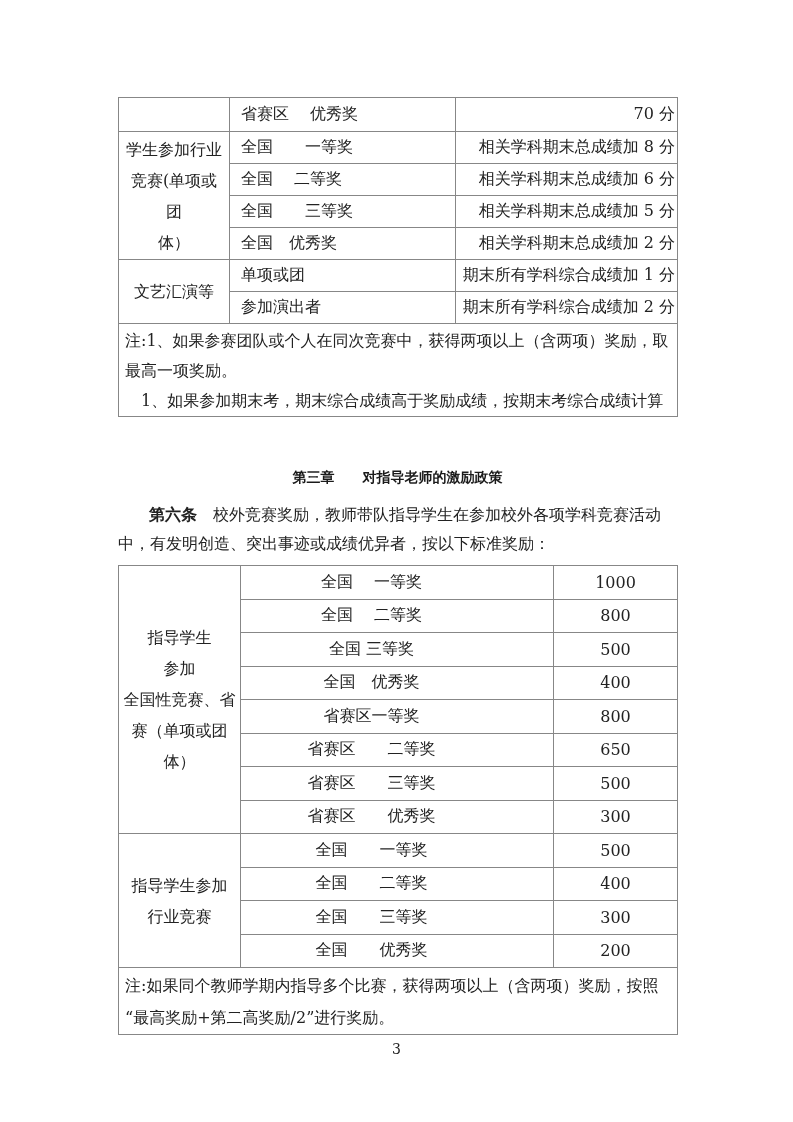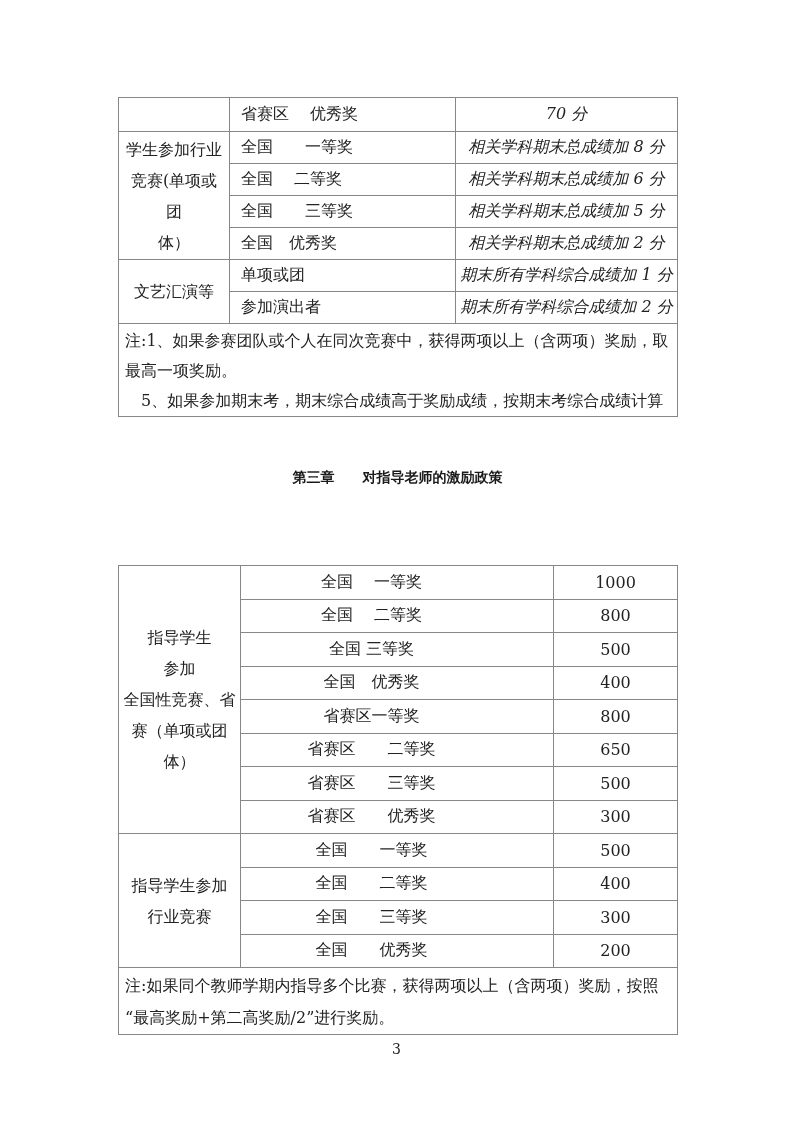--- a/index.html
+++ b/index.html
@@ -10,21 +10,21 @@
   }
   table.doc-table {
     position:absolute; border-collapse:collapse; table-layout:fixed;
     width:559px; left:118px; font-size:16px; color:#222222;
   }
   .doc-table td { border:1px solid #878787; overflow:hidden; }
   
   #t1 { top:97px; }
   #t1 td.data { height:31px; }
   .t1-award { text-align:left; padding:0 4px 0 11px; }
-  .t1-val   { text-align:center; padding:0 2px;font-style:italic; }
+  .t1-val   { text-align:right; padding:0 2px; }
   
   #t2 { top:565px; }
   #t2 td.data { height:30.5px; }
   .t2-award { text-align:center; padding-right:52px; }
   .t2-val   { text-align:center; padding:0 2px; }
   
   .label-cell { text-align:center; vertical-align:middle; line-height:31px; padding:0 4px; }
   .note-cell  { text-align:left; padding:2px 8px 0 6px; line-height:30px; vertical-align:top; }
   #t2 .note-cell { line-height:32px; height:63px; }
   #t1 .note-cell { height:89px; }
@@ -88,28 +88,32 @@
       <td class="data t1-val">期末所有学科综合成绩加 1 分</td>
     </tr>
     <tr>
       <td class="data t1-award">参加演出者</td>
       <td class="data t1-val">期末所有学科综合成绩加 2 分</td>
     </tr>
     <tr>
       <td class="note-cell" colspan="3">
         <div>注:1、如果参赛团队或个人在同次竞赛中，获得两项以上（含两项）奖励，取</div>
         <div>最高一项奖励。</div>
-        <div>　5、如果参加期末考，期末综合成绩高于奖励成绩，按期末考综合成绩计算</div>
+        <div>　1、如果参加期末考，期末综合成绩高于奖励成绩，按期末考综合成绩计算</div>
       </td>
     </tr>
   </tbody>
     </table>
 
   <div class="chapter-title">第三章　　对指导老师的激励政策</div>
 
+  <div class="body-para">
+    <div class="indent"><span class="clause-label">第六条</span><span>　校外竞赛奖励，教师带队指导学生在参加校外各项学科竞赛活动</span></div>
+    <div>中，有发明创造、突出事迹或成绩优异者，按以下标准奖励：</div>
+  </div>
 
   <table class="doc-table" id="t2">
     <colgroup>
         <col style="width:122px">
         <col style="width:313px">
         <col style="width:124px">
       </colgroup>
     <tbody>
         <tr>
       <td class="label-cell" rowspan="8">

